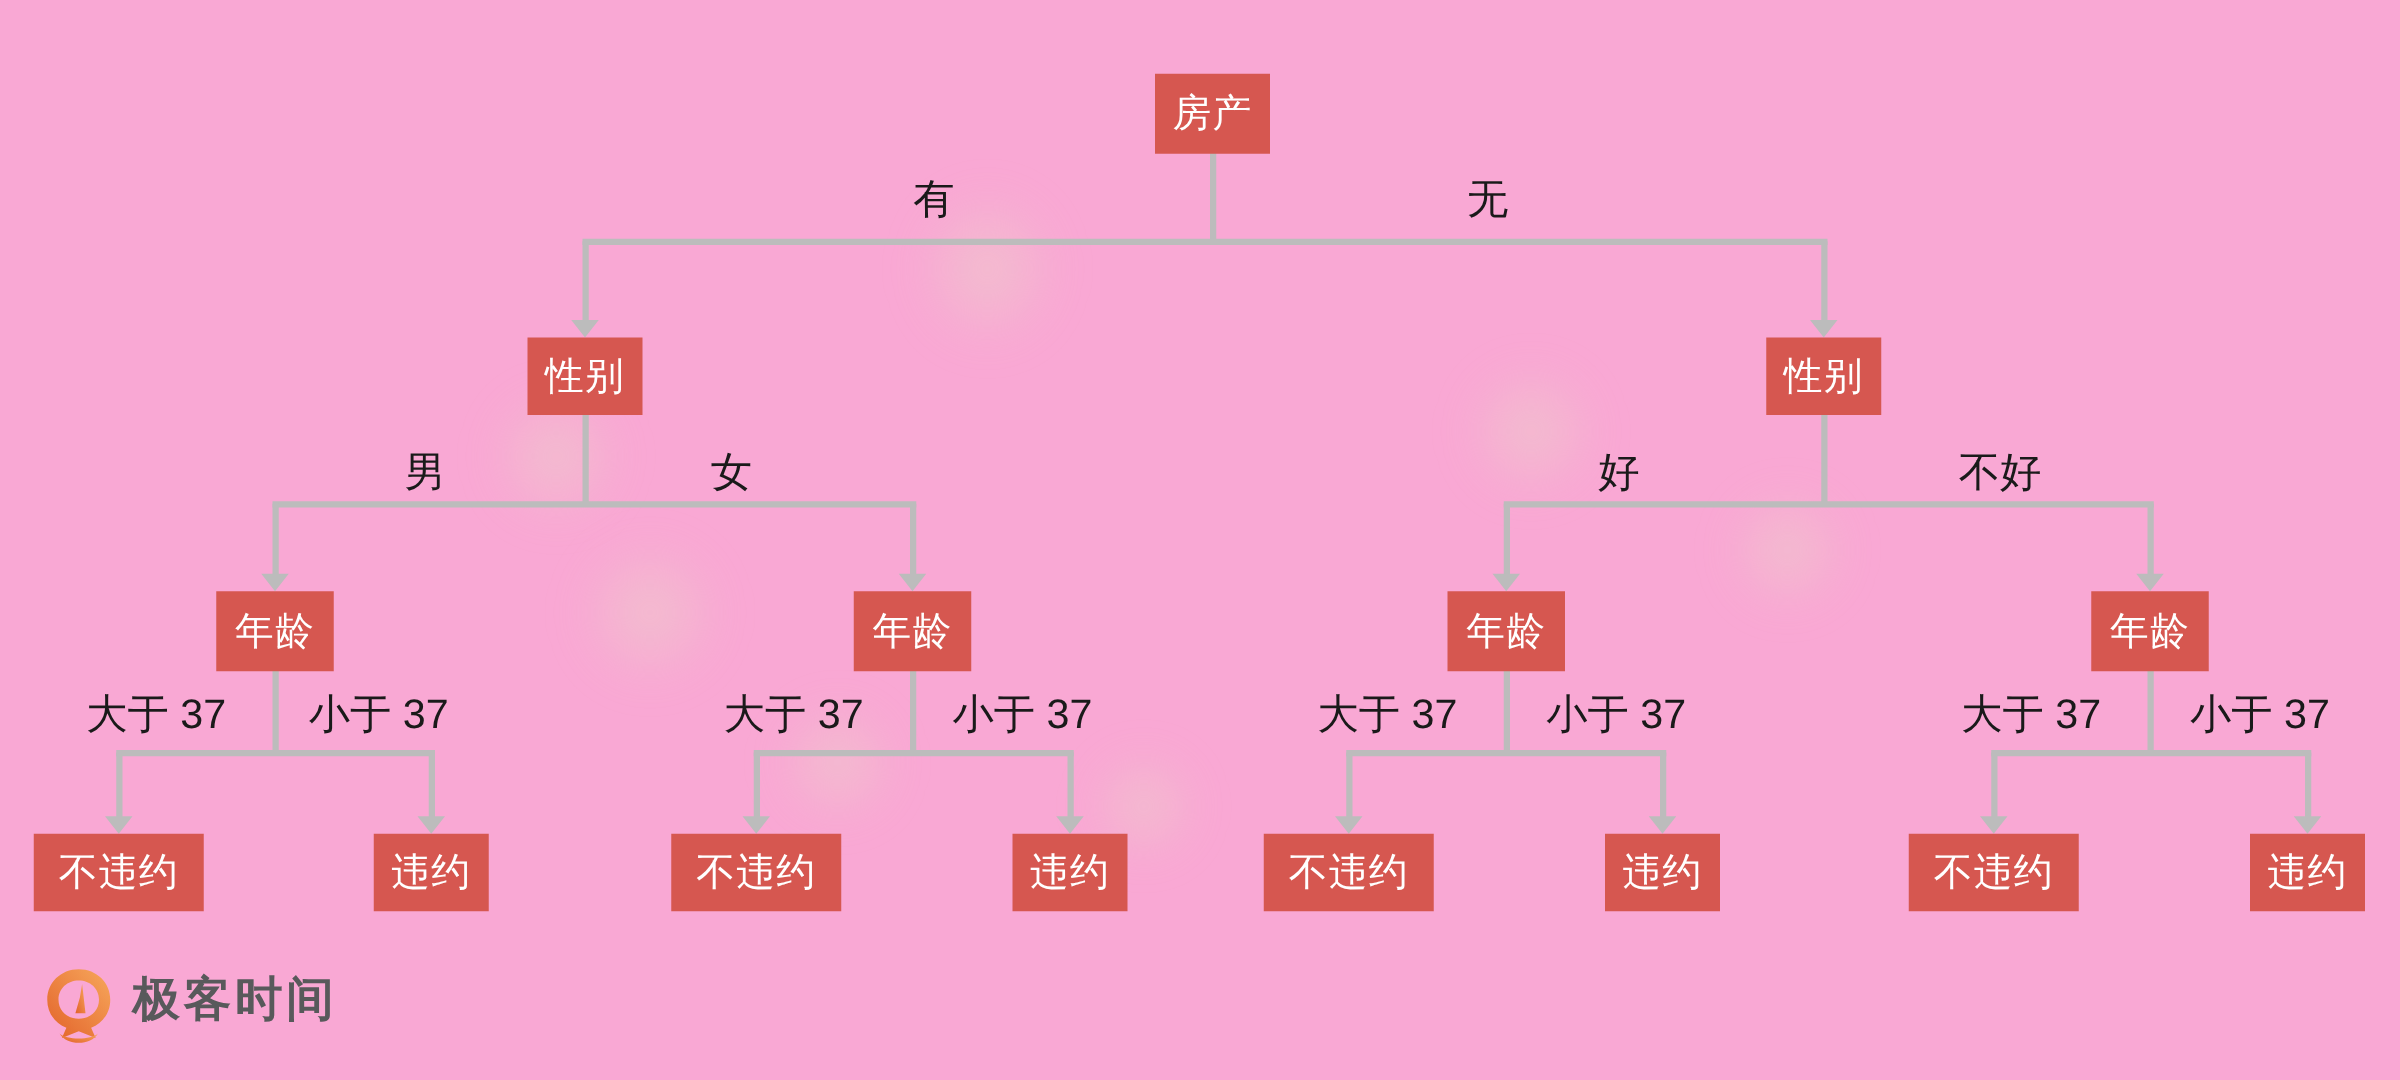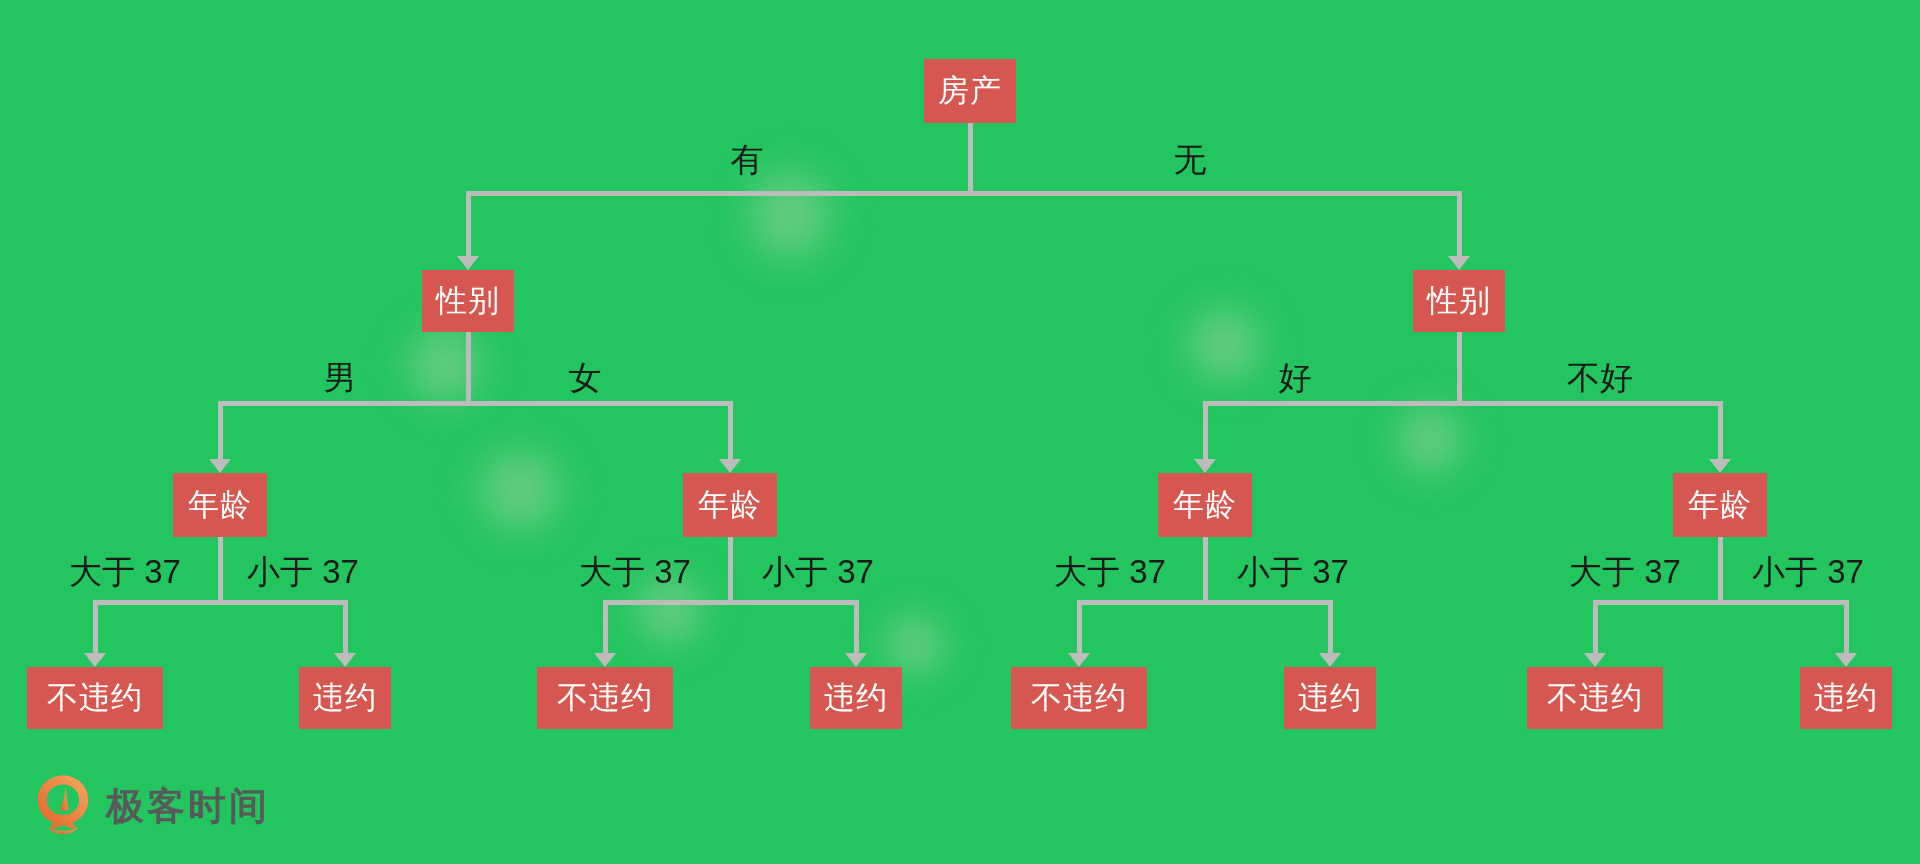--- a/index.html
+++ b/index.html
@@ -1,38 +1,38 @@
 <!DOCTYPE html>
 <html style="--node-red: #d65750; --node-text: #ffffff; --line-gray: #bcbcbc; --label-black: #1a1a1a; --logo-gray: #58595b;"><head>
 <meta charset="utf-8">
 <style>
   html,body{margin:0;padding:0;background:#ffffff;}
   .stage{
     position:relative;width:1920px;height:864px;overflow:hidden;
-    background:#22c55e;
+    background:#f9a8d4;
     font-family:"Liberation Sans",sans-serif;
   }
   .smudge{position:absolute;border-radius:50%;filter:blur(16px);pointer-events:none;
     background:radial-gradient(closest-side, rgba(233,221,199,0.45), rgba(233,221,199,0));}
   .node{
     position:absolute;display:flex;align-items:center;justify-content:center;
     background:var(--node-red,#d65750);color:var(--node-text,#ffffff);
     font-size:31px;letter-spacing:1px;white-space:nowrap;
   }
   .line{position:absolute;background:var(--line-gray,#bcbcbc);}
   .arrow{
     position:absolute;width:0;height:0;
     border-left:11px solid transparent;border-right:11px solid transparent;
     border-top:14px solid var(--line-gray,#bcbcbc);
   }
   .edge-label{
     position:absolute;transform:translate(-50%,-50%);
     font-size:33px;color:var(--label-black,#1a1a1a);white-space:nowrap;
   }
-  .logo{position:absolute;left:36px;top:774px;display:flex;align-items:center;gap:16px;}
+  .logo{position:absolute;left:36px;top:774px;display:flex;align-items:flex-start;gap:16px;}
   .logo-text{font-size:38px;font-weight:600;color:var(--logo-gray,#58595b);letter-spacing:3px;}
 </style>
 </head>
 <body>
 
 <div class="stage">
 
   <div class="smudge" style="left:730px;top:150px;width:120px;height:130px;"></div>
   <div class="smudge" style="left:390px;top:310px;width:110px;height:110px;"></div>
   <div class="smudge" style="left:460px;top:430px;width:120px;height:120px;"></div>

